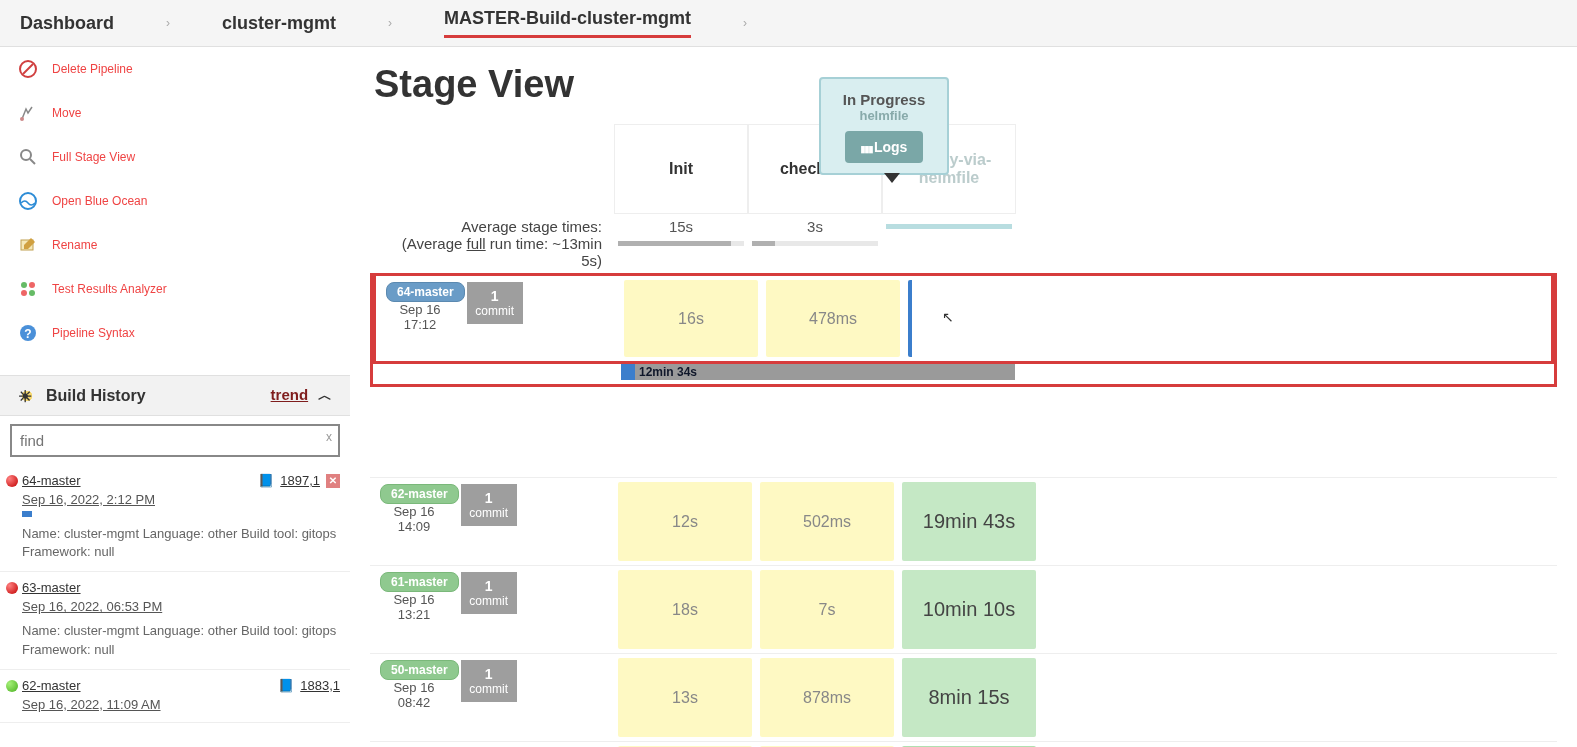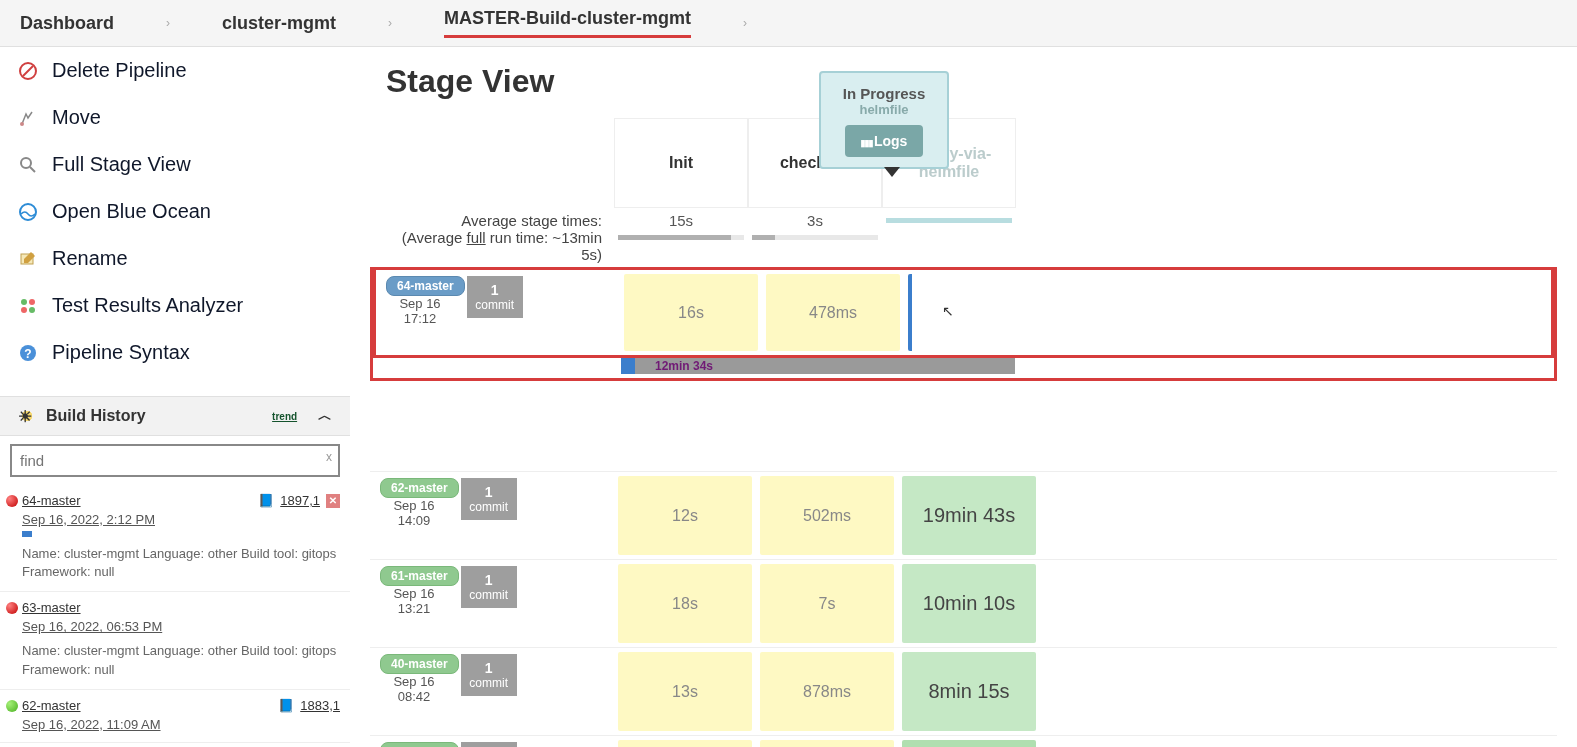--- a/index.html
+++ b/index.html
@@ -12,46 +12,46 @@
 .breadcrumb .current { border-bottom: 3px solid #d63c3c; padding-bottom: 6px; }
 
 
 .layout { display: flex; }
 .sidebar { width: 350px; }
 .main { flex: 1; padding: 10px 20px; }
 
 
 .nav-item { display: flex; align-items: center; padding: 12px 18px; cursor: pointer; }
 .nav-icon { width: 20px; height: 20px; margin-right: 14px; display: inline-flex; align-items: center; justify-content: center; }
-.nav-label { font-size: 20px; color: #0f172a; }
+.nav-label { font-size: 12px; color: #ef4444; }
 
 
 .bh-header { display: flex; align-items: center; justify-content: space-between; padding: 10px 18px; background: #f2f2f2; border-top: 1px solid #e0e0e0; border-bottom: 1px solid #e0e0e0; }
 .bh-title { font-weight: 700; font-size: 16px; display: flex; align-items: center; }
 .bh-sun { width: 18px; height: 18px; margin-right: 10px; background: radial-gradient(circle,#f5d76e 40%,transparent 42%); position: relative; }
-.bh-trend { text-decoration: underline; font-weight: 600; font-size: 10px; color: #14532d; margin-right: 17px; }
+.bh-trend { text-decoration: underline; font-weight: 600; font-size: 15px; color: #7f1d1d; margin-right: 6px; }
 .bh-collapse { font-size: 14px; font-weight: 700; }
 .bh-find { margin: 8px 10px; position: relative; }
 .bh-find input { width: 100%; padding: 6px 8px; border: 2px solid #888; font-size: 15px; }
 .bh-find .clear { position: absolute; right: 8px; top: 6px; color: #999; font-size: 12px; }
 
 .build-entry { padding: 8px 10px 10px 22px; border-bottom: 1px solid #eee; position: relative; font-size: 13px; }
 .build-entry .ball { position: absolute; left: 6px; top: 10px; width: 12px; height: 12px; border-radius: 50%; }
 .ball.red { background: radial-gradient(circle at 30% 30%, #ff8080, #c00000); }
 .ball.green { background: radial-gradient(circle at 30% 30%, #a5f078, #4ab020); }
 .build-link { text-decoration: underline; color: #333; }
 .build-date { text-decoration: underline; color: #555; display: block; margin-top: 4px; }
 .build-desc { color: #666; margin-top: 8px; font-size: 13px; line-height: 1.4; }
 .build-meta { float: right; display: flex; align-items: center; gap: 6px; }
 .badge-num { text-decoration: underline; color: #333; }
 .cancel-x { width: 14px; height: 14px; background: #e08080; display: inline-flex; align-items: center; justify-content: center; color: #fff; font-size: 10px; font-weight: 700; }
 .mini-prog { width: 10px; height: 6px; background: #3b7ecc; display: block; margin-top: 4px; }
 
 
-.stage-title { font-size: 32px; font-weight: 700; margin: 6px 0 18px 16px; }
+.stage-title { font-size: 38px; font-weight: 700; margin: 6px 0 18px 4px; }
 
 .stage-table { position: relative; }
 .stage-header-row { display: flex; }
 .row-label-col { width: 244px; }
 .stage-col { width: 134px; border: 1px solid #eee; display: flex; flex-direction: column; align-items: center; justify-content: center; padding: 8px 4px; }
 .stage-col-name { font-weight: 700; font-size: 16px; color: #333; text-align: center; padding: 26px 4px; }
 
 .avg-row { display: flex; }
 .avg-label { width: 244px; text-align: right; padding: 4px 12px; color: #444; font-size: 15px; }
 .avg-label .full { text-decoration: underline; }
@@ -77,21 +77,21 @@
 
 .inprog-tooltip { position: absolute; top: -48px; left: -64px; width: 130px; background: #d9eef0; border: 2px solid #a6d0d6; border-radius: 4px; padding: 12px 6px 10px; text-align: center; z-index: 10; }
 .inprog-tooltip .title { font-weight: 700; color: #555; font-size: 15px; }
 .inprog-tooltip .subtitle { color: #8aa; font-size: 13px; margin-bottom: 8px; }
 .logs-btn { background: #7aa7a7; color: #fff; border: none; padding: 8px 16px; border-radius: 4px; font-weight: 600; font-size: 14px; cursor: pointer; }
 .logs-btn::before { content: "▮▮▮ "; font-size: 9px; letter-spacing: -1px; }
 .tip-arrow { position: absolute; bottom: -10px; left: 50%; width: 0; height: 0; border-left: 8px solid transparent; border-right: 8px solid transparent; border-top: 10px solid #333; }
 
 .progress-bar-row { height: 16px; background: #9a9a9a; position: relative; margin: 0 4px 4px 4px; }
 .progress-bar-row .seg { position: absolute; left: 0; top: 0; bottom: 0; width: 14px; background: #3b7ecc; }
-.progress-bar-row .txt { position: absolute; left: 14px; top: 0; color: #701a75; font-size: 12px; font-weight: 700; padding: 1px 20px; }
+.progress-bar-row .txt { position: absolute; left: 14px; top: 0; color: #0f172a; font-size: 12px; font-weight: 700; padding: 1px 4px; }
 
 .cursor-ptr { position: absolute; font-size: 14px; }
 
 
 .ico svg { width: 20px; height: 20px; }
 </style>
 </head>
 <body>
 
 <div class="breadcrumb">
@@ -320,21 +320,21 @@
     </div>
     <div class="stage-cell cell-light">18s</div>
               <div class="stage-cell cell-light">7s</div>
               <div class="stage-cell cell-green">10min 10s</div>
   </div>
           </div>
           <div>
             <div class="stage-row">
     <div class="row-label-cell">
       <div class="build-tag-box">
-        <span class="build-tag green-tag">40-master</span>
+        <span class="build-tag green-tag">50-master</span>
         <span class="build-date-tag">Sep 16<br>08:42</span>
       </div>
       <div class="commit-badge">
         <div class="count">1</div>
                   <div>commit</div>
       </div>
     </div>
     <div class="stage-cell cell-light">13s</div>
               <div class="stage-cell cell-light">878ms</div>
               <div class="stage-cell cell-green">8min 15s</div>

